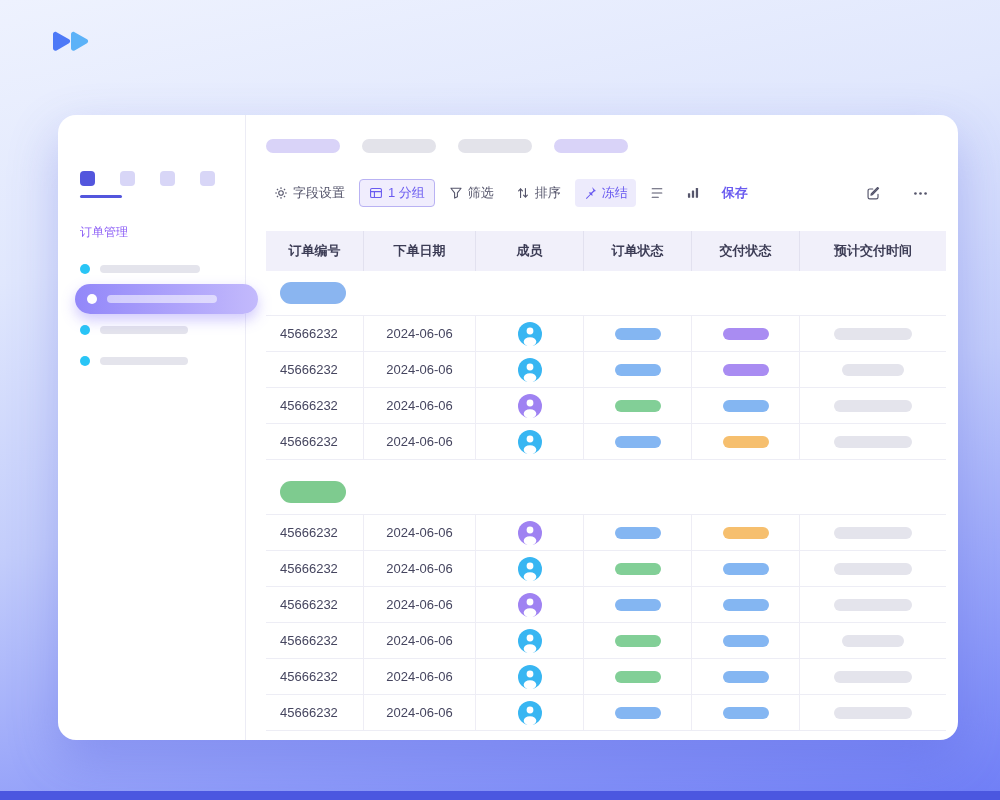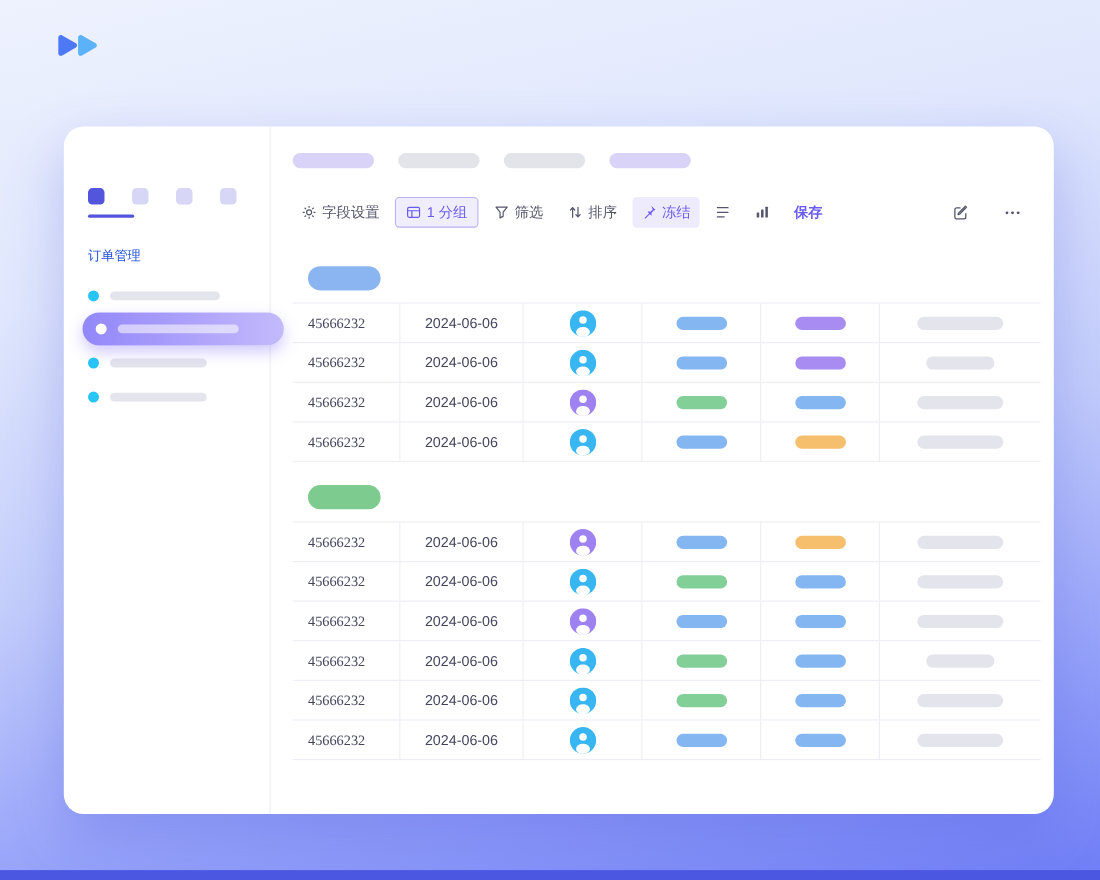--- a/index.html
+++ b/index.html
@@ -21,21 +21,21 @@
     padding:30px 22px 0 22px;position:relative;}
   .logo{display:flex;align-items:center;gap:8px;}
   .logo-text{display:flex;flex-direction:column;line-height:1.1;}
   .logo-name{font-size:17px;font-weight:800;color:#2e2e4a;}
   .logo-domain{font-size:7.5px;color:#9a9ab0;letter-spacing:.5px;}
   .side-tabs{display:flex;gap:25px;margin-top:26px;}
   .tab-square{width:15px;height:15px;border-radius:4px;background:#d8d6f7;cursor:pointer;}
   .tab-square.active{background:#5356dd;}
   .tab-underline{width:42px;height:3px;border-radius:2px;background:#5356dd;margin-top:9px;}
   .nav-section{margin-top:26px;}
-  .nav-label{font-size:12px;color:#1d4ed8;margin-bottom:12px;}
+  .nav-label{font-size:12px;color:#8b5cf6;margin-bottom:12px;}
   .nav-item{display:flex;align-items:center;gap:10px;height:31px;cursor:pointer;}
   .nav-dot{width:10px;height:10px;border-radius:50%;flex:none;}
   .nav-bar{height:8px;border-radius:4px;background:#e4e4ec;}
   .nav-item.selected{
     height:30px;border-radius:15px;margin-left:-5px;width:183px;box-sizing:border-box;
     padding-left:12px;position:relative;z-index:3;
     background:linear-gradient(90deg,#9287f9 0%,#b0a5fb 60%,#c3bafc 100%);
     box-shadow:0 6px 14px rgba(120,100,250,.35);
   }
   .nav-item.selected .nav-bar{background:rgba(255,255,255,.55);}
@@ -59,21 +59,21 @@
     box-sizing:border-box;border-right:1px solid #e2e1ef;cursor:pointer;}
   .th:last-child{border-right:none;}
   .group-row{height:44px;display:flex;align-items:center;padding-left:14px;
     border-bottom:1px solid #ededf5;cursor:pointer;}
   .group-pill{width:66px;height:22px;border-radius:11px;display:inline-block;}
   .group-gap{height:10px;}
   .data-row{display:flex;height:35px;border-bottom:1px solid #ededf5;cursor:pointer;}
   .td{display:flex;align-items:center;justify-content:center;box-sizing:border-box;
     border-right:1px solid #eeedf5;font-size:13px;color:#45455f;}
   .td:last-child{border-right:none;}
-  .td.order-no{justify-content:flex-start;padding-left:14px;font-family:Liberation Serif, serif;}
+  .td.order-no{justify-content:flex-start;padding-left:14px;}
   .avatar{width:24px;height:24px;display:inline-flex;}
   .pill{height:12px;border-radius:6px;width:46px;display:inline-block;}
   .pill.eta{background:#e4e4ec;}
 </style>
 </head>
 <body>
 
 <div class="page-header">
   <span class="play-icons">
     <svg width="44" height="26" viewBox="0 0 44 26">
@@ -215,20 +215,28 @@
                   <circle cx="2.6" cy="8" r="1.4"></circle>
                   <circle cx="8" cy="8" r="1.4"></circle>
                   <circle cx="13.4" cy="8" r="1.4"></circle>
                 </g>
               </svg>
             </span>
           </button>
         </div>
     </div>
     <div class="table">
+      <div class="t-head" id="table-head">
+          <div class="th" style="width: 98px;">订单编号</div>
+          <div class="th" style="width: 112px;">下单日期</div>
+          <div class="th" style="width: 108px;">成员</div>
+          <div class="th" style="width: 108px;">订单状态</div>
+          <div class="th" style="width: 108px;">交付状态</div>
+          <div class="th" style="width: 146px;">预计交付时间</div>
+        </div>
       <div class="t-body" id="table-body">
           <div class="group-row">
             <span class="group-pill" style="background: rgb(138, 181, 240);"></span>
           </div>
           <div class="data-row">
             <div class="td order-no" style="width: 98px;">45666232</div>
             <div class="td" style="width: 112px;">2024-06-06</div>
             <div class="td" style="width: 108px;">
               <span class="avatar">
                 <svg width="24" height="24" viewBox="0 0 24 24">

